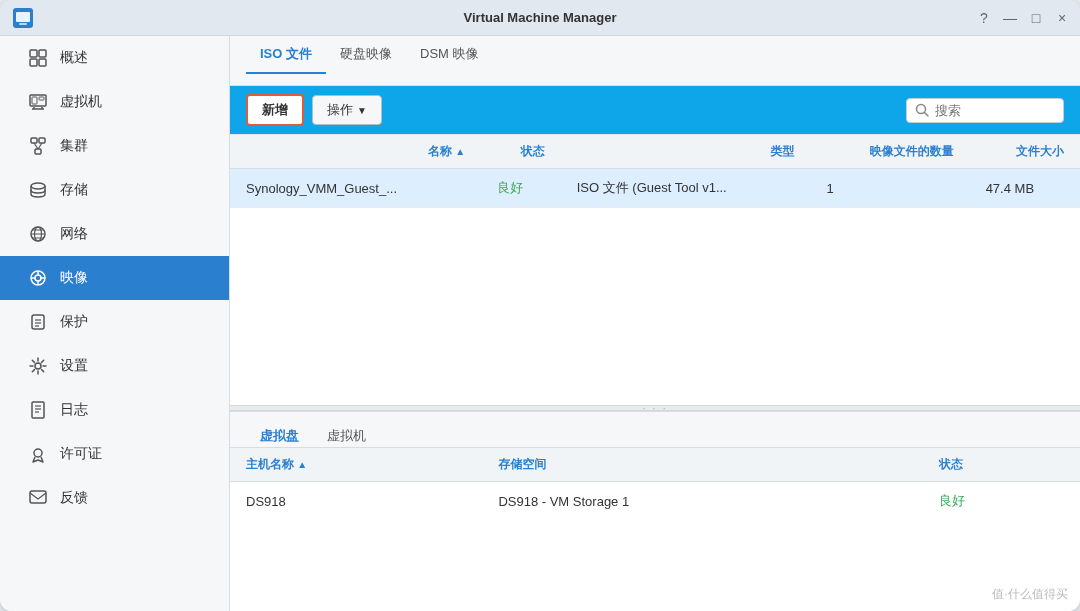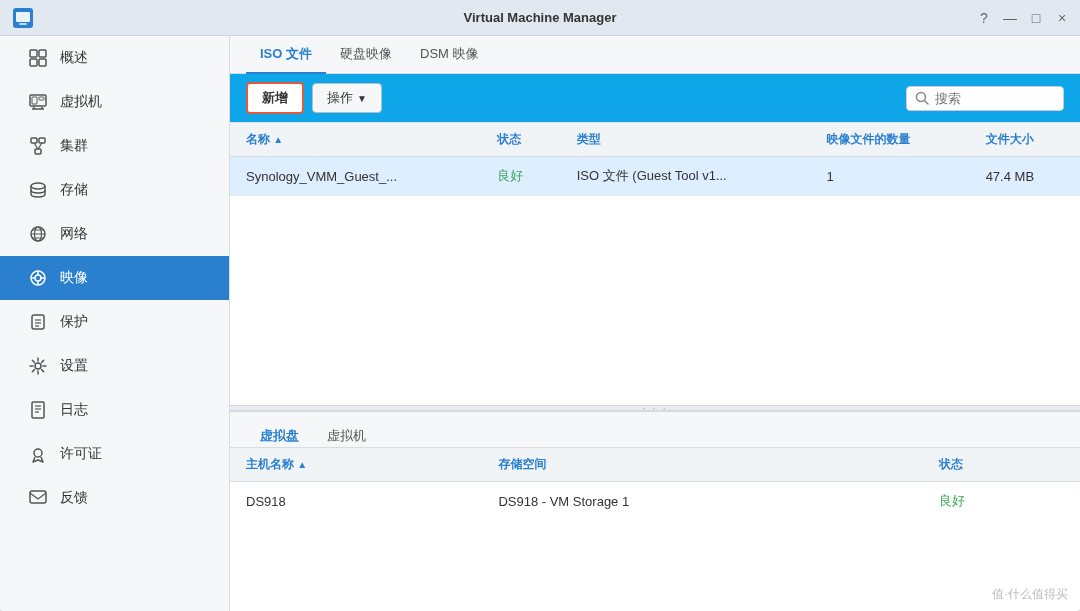--- a/index.html
+++ b/index.html
@@ -9,21 +9,21 @@
       width: 1080px;
       height: 611px;
       overflow: hidden;
       display: flex;
       flex-direction: column;
     }
     .window {
       width: 1080px;
       height: 611px;
       background: #f0f4f7;
-      border-radius: 4px;
+      border-radius: 12px;
       display: flex;
       flex-direction: column;
       box-shadow: 0 2px 10px rgba(0,0,0,0.2);
       overflow: hidden;
     }
     
     .titlebar {
       height: 36px;
       background: #e2e8ef;
       display: flex;
@@ -105,21 +105,21 @@
       flex-direction: column;
       overflow: hidden;
       background: #fff;
     }
     
     .top-tabs {
       display: flex;
       border-bottom: 1px solid #d8dde3;
       background: #f5f7f9;
       padding: 0 16px;
-      height: 38px;
+      height: 50px;
       flex-shrink: 0;
     }
     .top-tab {
       padding: 0 14px;
       height: 38px;
       display: flex;
       align-items: center;
       font-size: 13px;
       cursor: pointer;
       color: #555;
@@ -184,21 +184,21 @@
     }
     .data-table {
       width: 100%;
       border-collapse: collapse;
     }
     .data-table thead tr {
       background: #f0f4f7;
       border-bottom: 1px solid #d8dde3;
     }
     .data-table th {
-      text-align: left;
+      text-align: right;
       padding: 8px 16px;
       font-size: 12px;
       color: #2a7fce;
       font-weight: 600;
       white-space: nowrap;
     }
     .data-table th.sort-active::after {
       content: ' ▲';
       font-size: 10px;
     }

